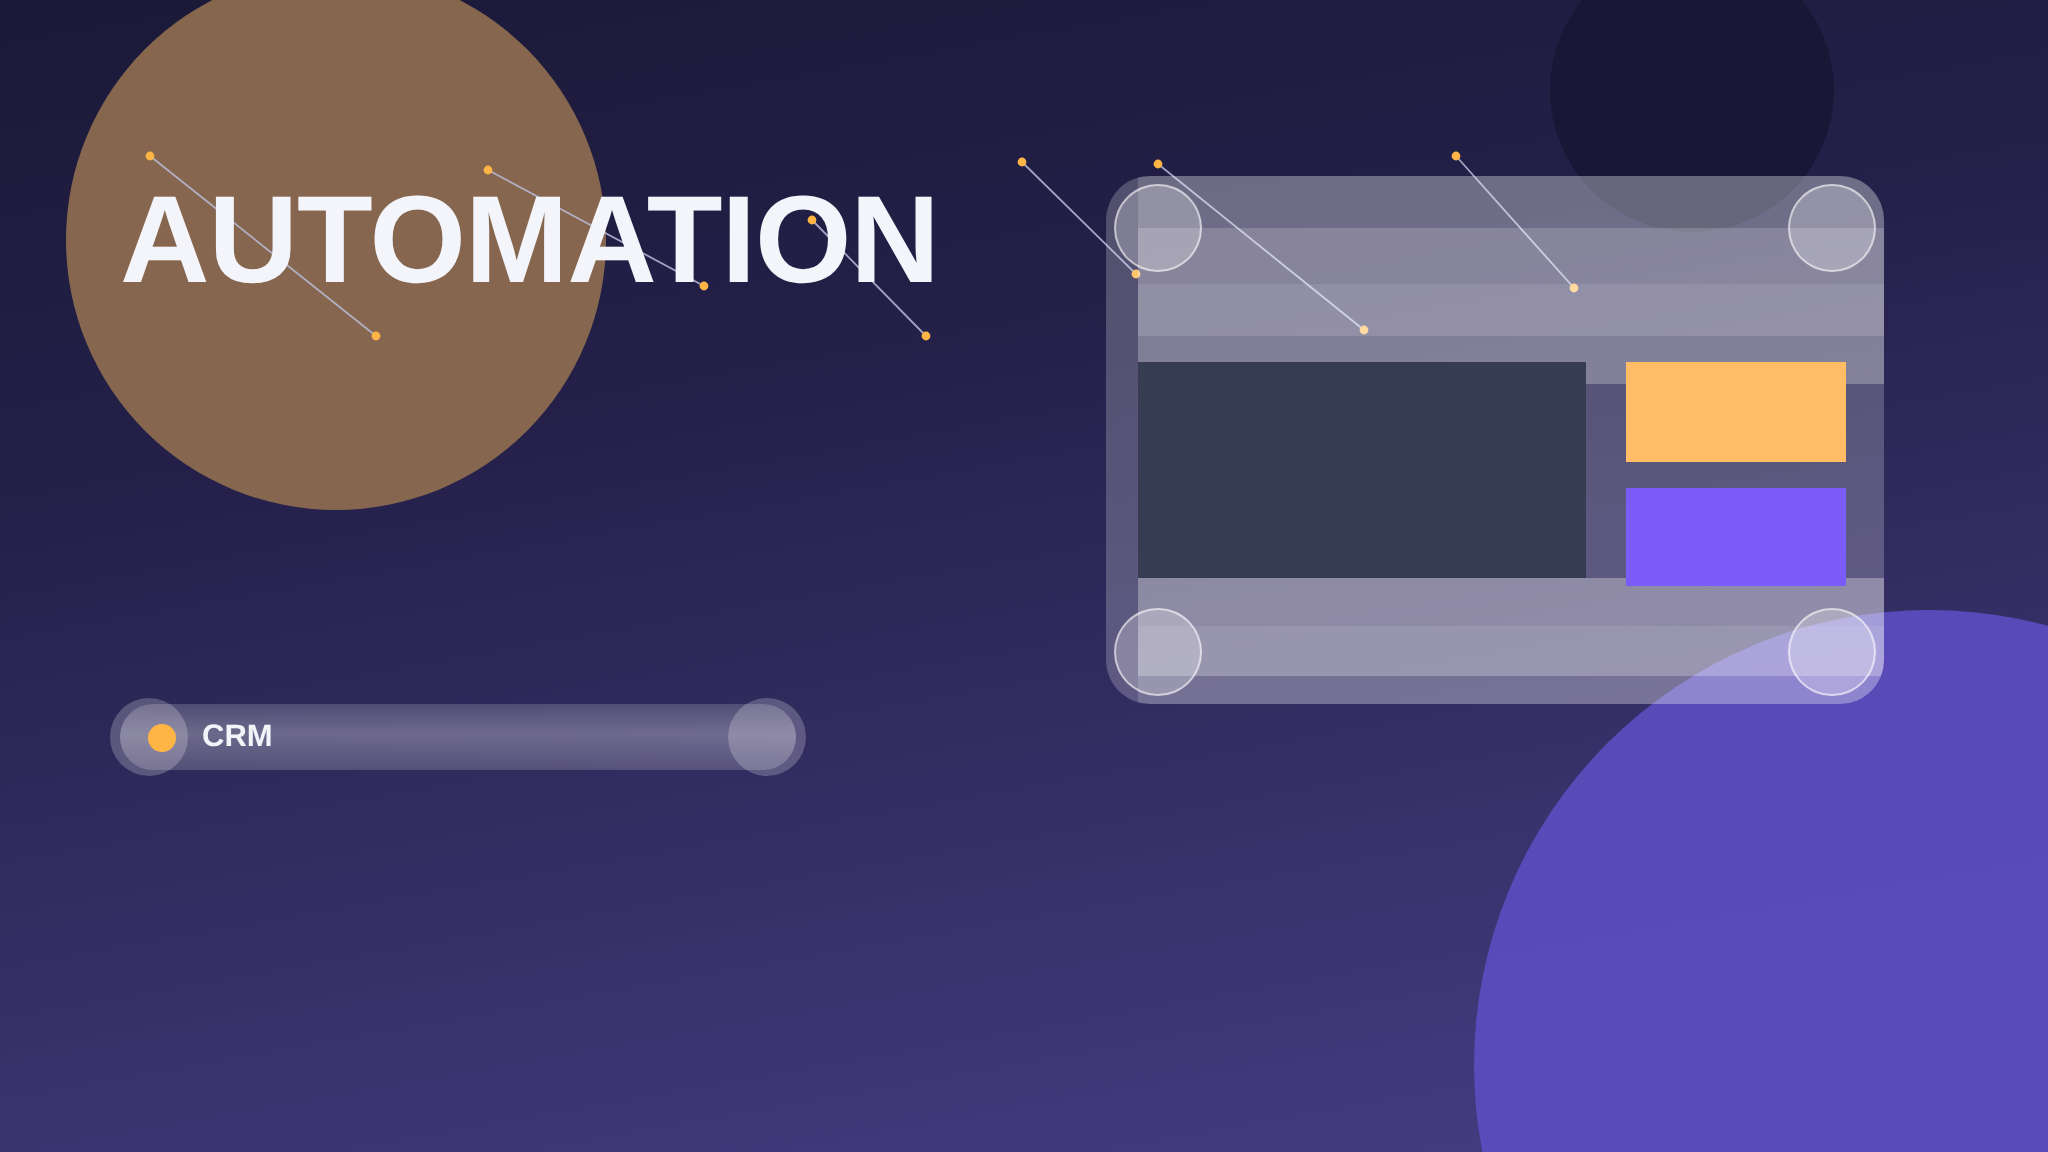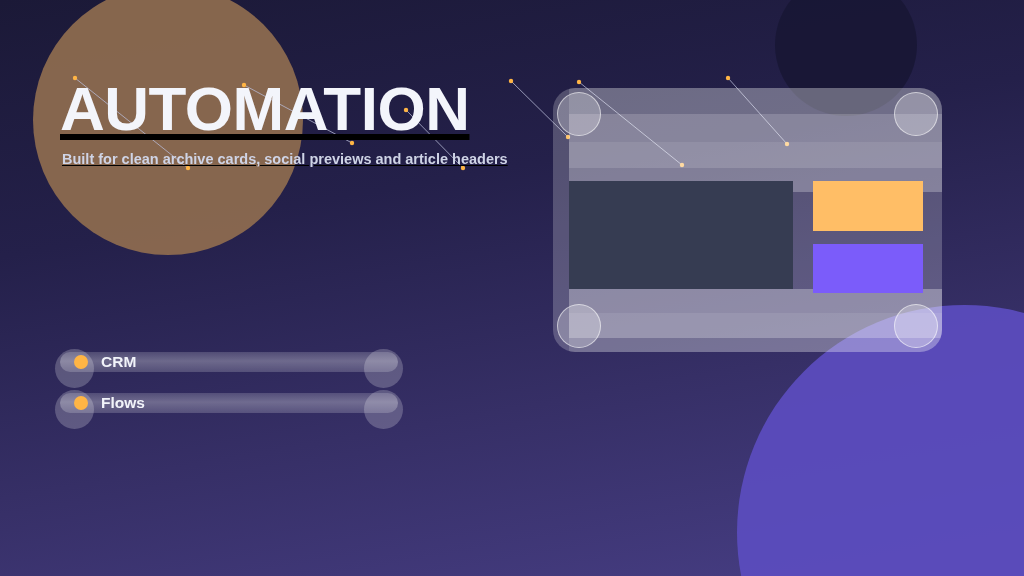--- a/index.html
+++ b/index.html
@@ -26,41 +26,41 @@
   }
   .blob-purple{
     left:737px;top:305px;width:455px;height:455px;
     background:#5b4cbe;opacity:.93;
   }
 
   
   .lines{position:absolute;left:0;top:0;width:1024px;height:576px;}
 
   
-  .leftcol{position:absolute;left:60px;top:78px;width:520px;text-decoration:underline;}
+  .leftcol{position:absolute;left:60px;top:90px;width:520px;}
   .title{
     font-size:62px;line-height:1.0;font-weight:bold;color:#f3f5fb;
     letter-spacing:-0.5px;margin:0;
   }
   .eyebrow{
     margin:13px 0 0 3px;font-size:17px;color:#ced3e4;font-weight:normal;
   }
   .headline{
     margin:36px 0 0 2px;font-size:24px;font-weight:bold;color:#ffffff;
     line-height:1.30;max-width:420px;
   }
   .sub{
     margin:10px 0 0 2px;font-size:14.5px;font-weight:bold;color:#cfd4e6;
     line-height:1.35;
   }
 
   
   .pills{position:absolute;left:60px;top:352px;}
   .pill{
-    position:relative;width:338px;height:20px;margin-bottom:21px;
+    position:relative;width:338px;height:33px;margin-bottom:21px;
     border-radius:17px;
     background:linear-gradient(180deg,rgba(255,255,255,.17) 0%,
                rgba(255,255,255,.30) 45%,rgba(255,255,255,.18) 100%);
     display:flex;align-items:center;
   }
   .pill-cap{
     position:absolute;top:-3px;width:39px;height:39px;border-radius:50%;
     background:rgba(255,255,255,.22);
   }
   .pill-cap.l{left:-5px;}
@@ -136,38 +136,31 @@
         <circle cx="568" cy="137" r="2.2" fill="#ffb545"></circle>
         <circle cx="579" cy="82" r="2.2" fill="#ffb545"></circle>
         <circle cx="682" cy="165" r="2.2" fill="#ffb545"></circle>
         <circle cx="728" cy="78" r="2.2" fill="#ffb545"></circle>
         <circle cx="787" cy="144" r="2.2" fill="#ffb545"></circle>
       </g>
   </svg>
 
   <div class="leftcol">
     <h1 class="title">AUTOMATION</h1>
-    <div class="sub">Built for clean archive cards, social previews and article headers</div>
   </div>
 
   <div class="pills">
 
     <div class="pill">
       <span class="pill-cap l"></span>
       <span class="pill-cap r"></span>
       <span class="pill-dot"></span>
       <span class="pill-label">CRM</span>
     </div>
 
-    <div class="pill">
-      <span class="pill-cap l"></span>
-      <span class="pill-cap r"></span>
-      <span class="pill-dot"></span>
-      <span class="pill-label">Flows</span>
-    </div>
 
 
   </div>
 
   <div class="card">
     <div class="card-inner" id="card-bands">
         <div class="band" style="top: 0px; height: 26px; background: rgba(255, 255, 255, 0.16);"></div>
         <div class="band" style="top: 26px; height: 28px; background: rgba(255, 255, 255, 0.3);"></div>
         <div class="band" style="top: 54px; height: 26px; background: rgba(255, 255, 255, 0.36);"></div>
         <div class="band" style="top: 80px; height: 24px; background: rgba(255, 255, 255, 0.26);"></div>

